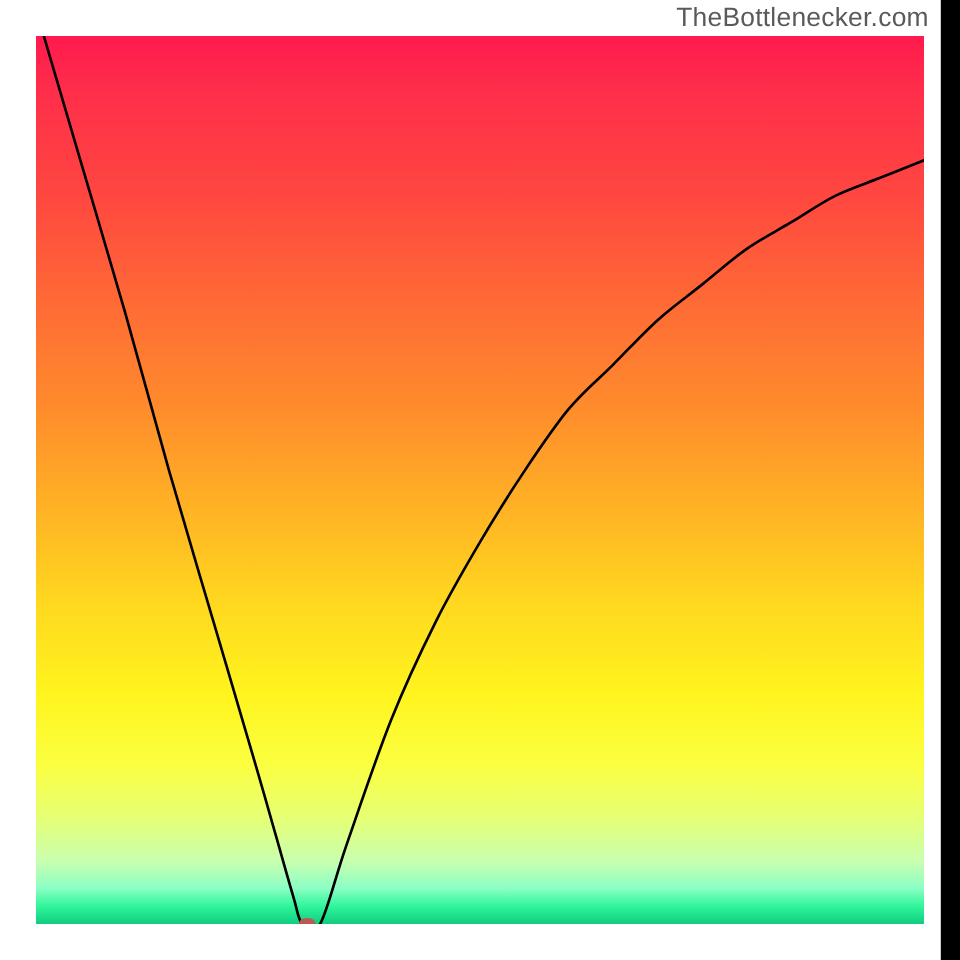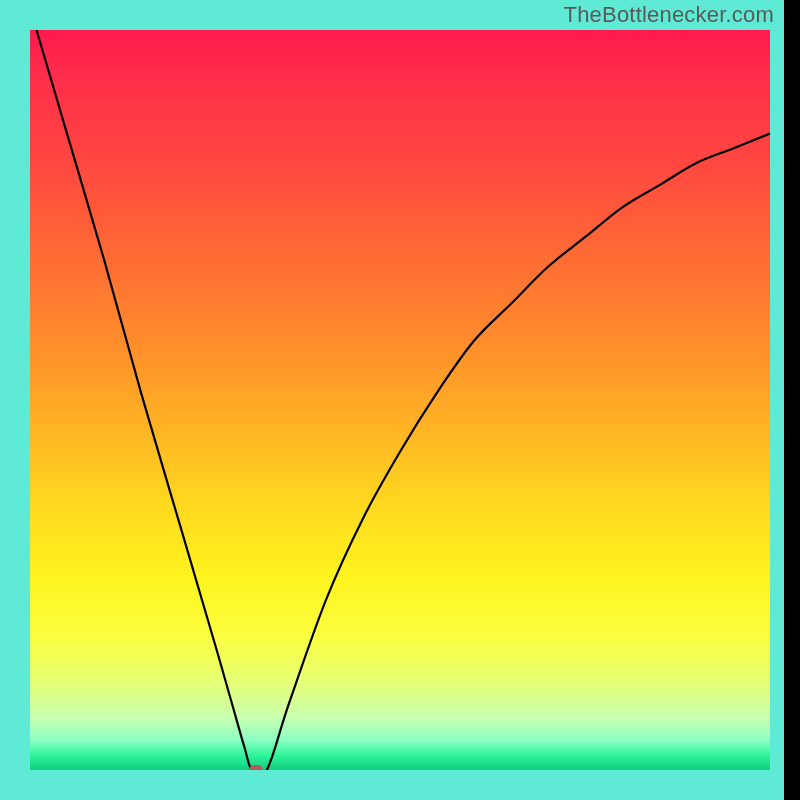--- a/index.html
+++ b/index.html
@@ -8,21 +8,21 @@
     width: 800px;
     height: 800px;
     background: #000;
     overflow: hidden;
     font-family: Arial, Helvetica, sans-serif;
   }
   .frame {
     position: relative;
     width: 784px;
     height: 800px;
-    background: #5eead4;
+    background: #ffffff;
   }
   .watermark {
     position: absolute;
     top: 2px;
     right: 10px;
     color: #5a5a5a;
     font-size: 22px;
     font-weight: 400;
     letter-spacing: 0.2px;
     z-index: 5;

